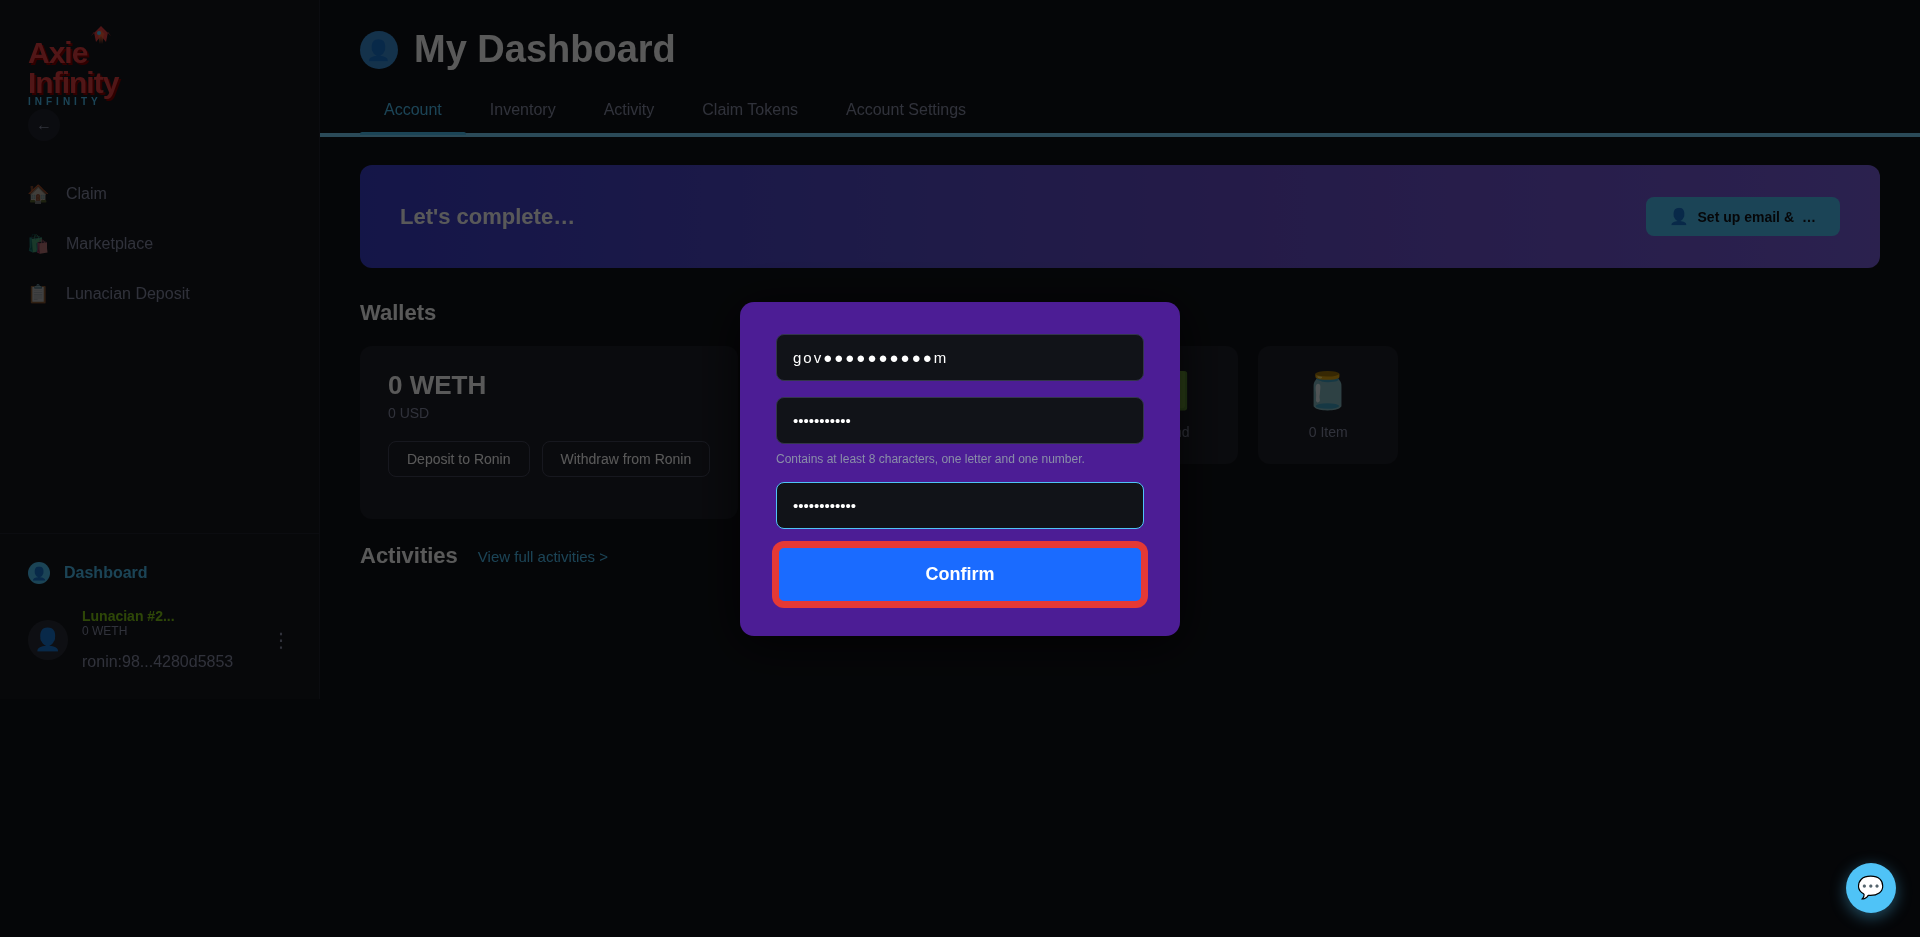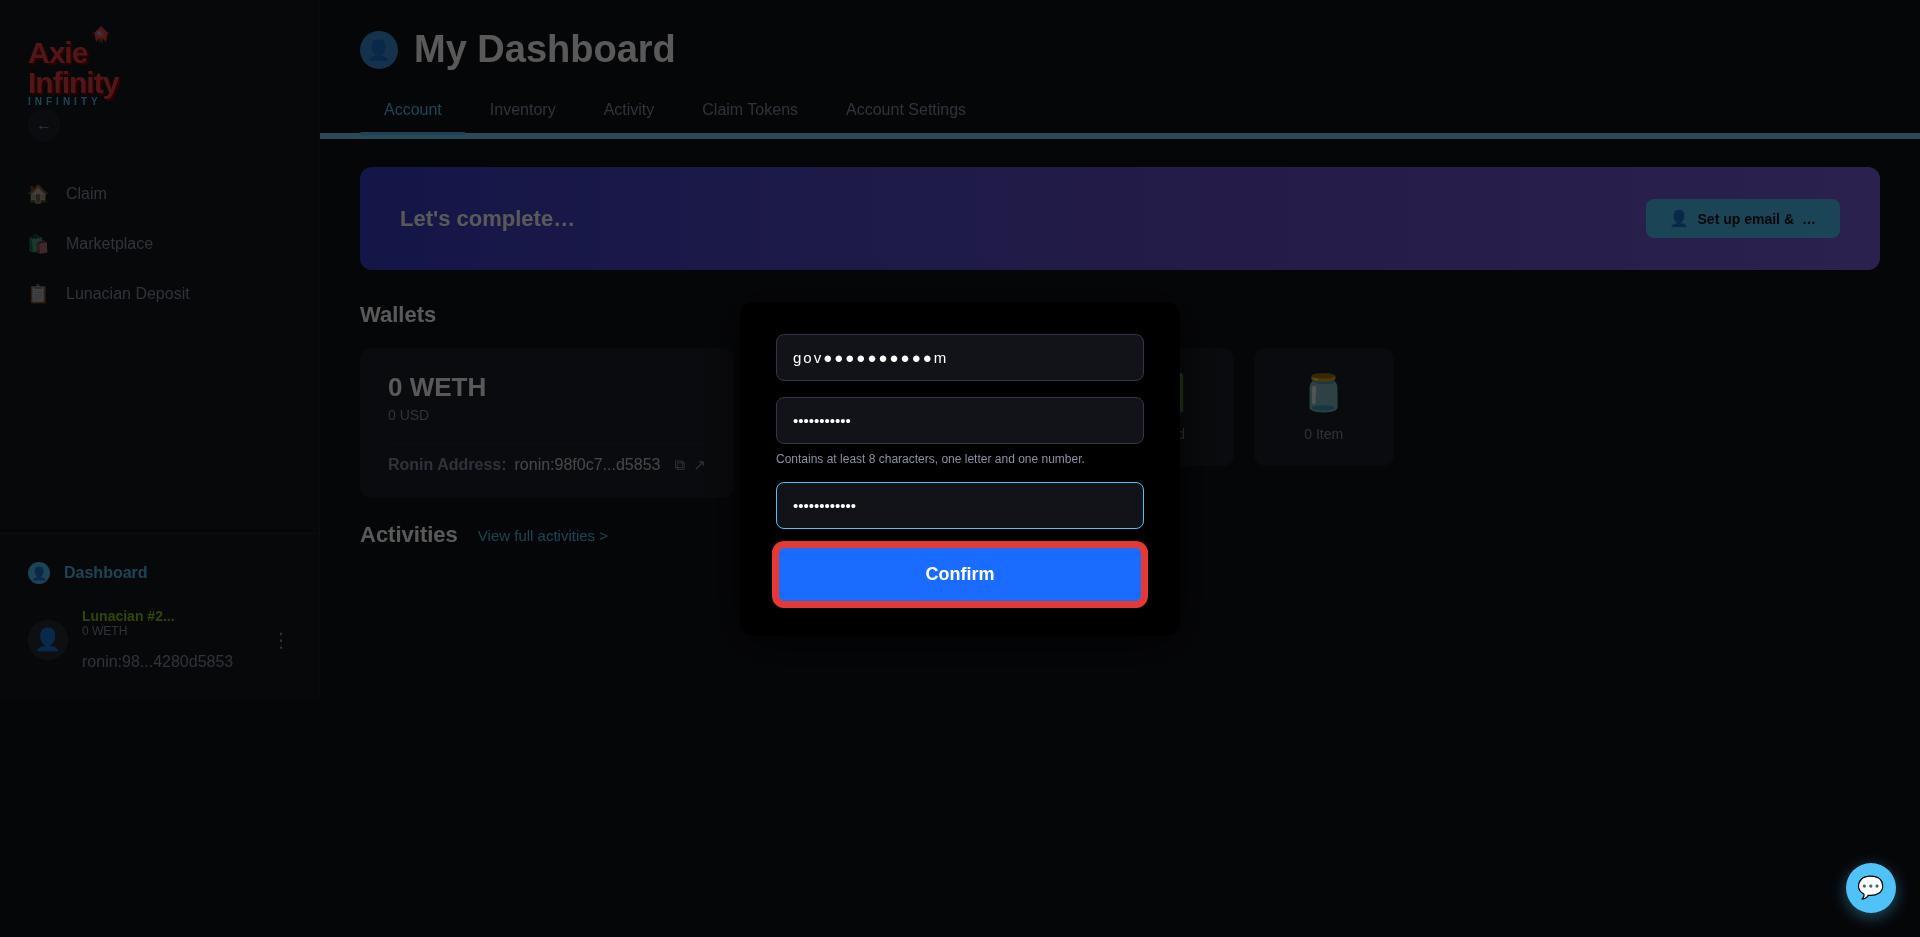--- a/index.html
+++ b/index.html
@@ -204,21 +204,21 @@
       justify-content: center;
       color: #fff;
       font-size: 20px;
     }
 
     .tabs {
       display: flex;
       gap: 0;
       padding: 0 40px;
       margin-top: 16px;
-      border-bottom: 6px solid #7dd3fc;
+      border-bottom: 4px solid #7dd3fc;
     }
 
     .tab {
       padding: 14px 24px;
       font-size: 16px;
       color: #8a8fa8;
       cursor: pointer;
       position: relative;
       font-weight: 500;
     }
@@ -403,21 +403,21 @@
       position: fixed;
       inset: 0;
       background: rgba(0,0,0,0.65);
       display: flex;
       align-items: center;
       justify-content: center;
       z-index: 100;
     }
 
     .modal {
-      background: #000000;
+      background: #4c1d95;
       border-radius: 14px;
       padding: 32px 36px;
       width: 440px;
       max-width: 95vw;
       display: flex;
       flex-direction: column;
       gap: 16px;
       box-shadow: 0 8px 48px rgba(0,0,0,0.7);
     }
 
@@ -569,27 +569,23 @@
       </button>
     </div>
 
     <div class="section-title">Wallets</div>
 
     <div style="display:flex; gap:20px; align-items:flex-start; flex-wrap: wrap;">
 
       <div class="wallet-card">
         <div class="wallet-balance">0 WETH</div>
         <div class="wallet-usd">0 USD</div>
-        <div class="ronin-address-section">
-          <span class="wallet-address-label">Ronin Address:</span>
-          <span class="wallet-address-value">ronin:98f0c7...d5853</span>
-          <div class="wallet-address-icons">
-            <span title="Copy">⧉</span>
-            <span title="Open">↗</span>
-          </div>
+        <div class="wallet-actions">
+          <button class="wallet-btn">Deposit to Ronin</button>
+          <button class="wallet-btn">Withdraw from Ronin</button>
         </div>
       </div>
 
       <div class="slp-card">
         <div class="asset-icon">🍃</div>
         <div class="slp-label">153 SLP</div>
       </div>
 
       <div class="asset-card">
         <div class="asset-icon">🐾</div>

